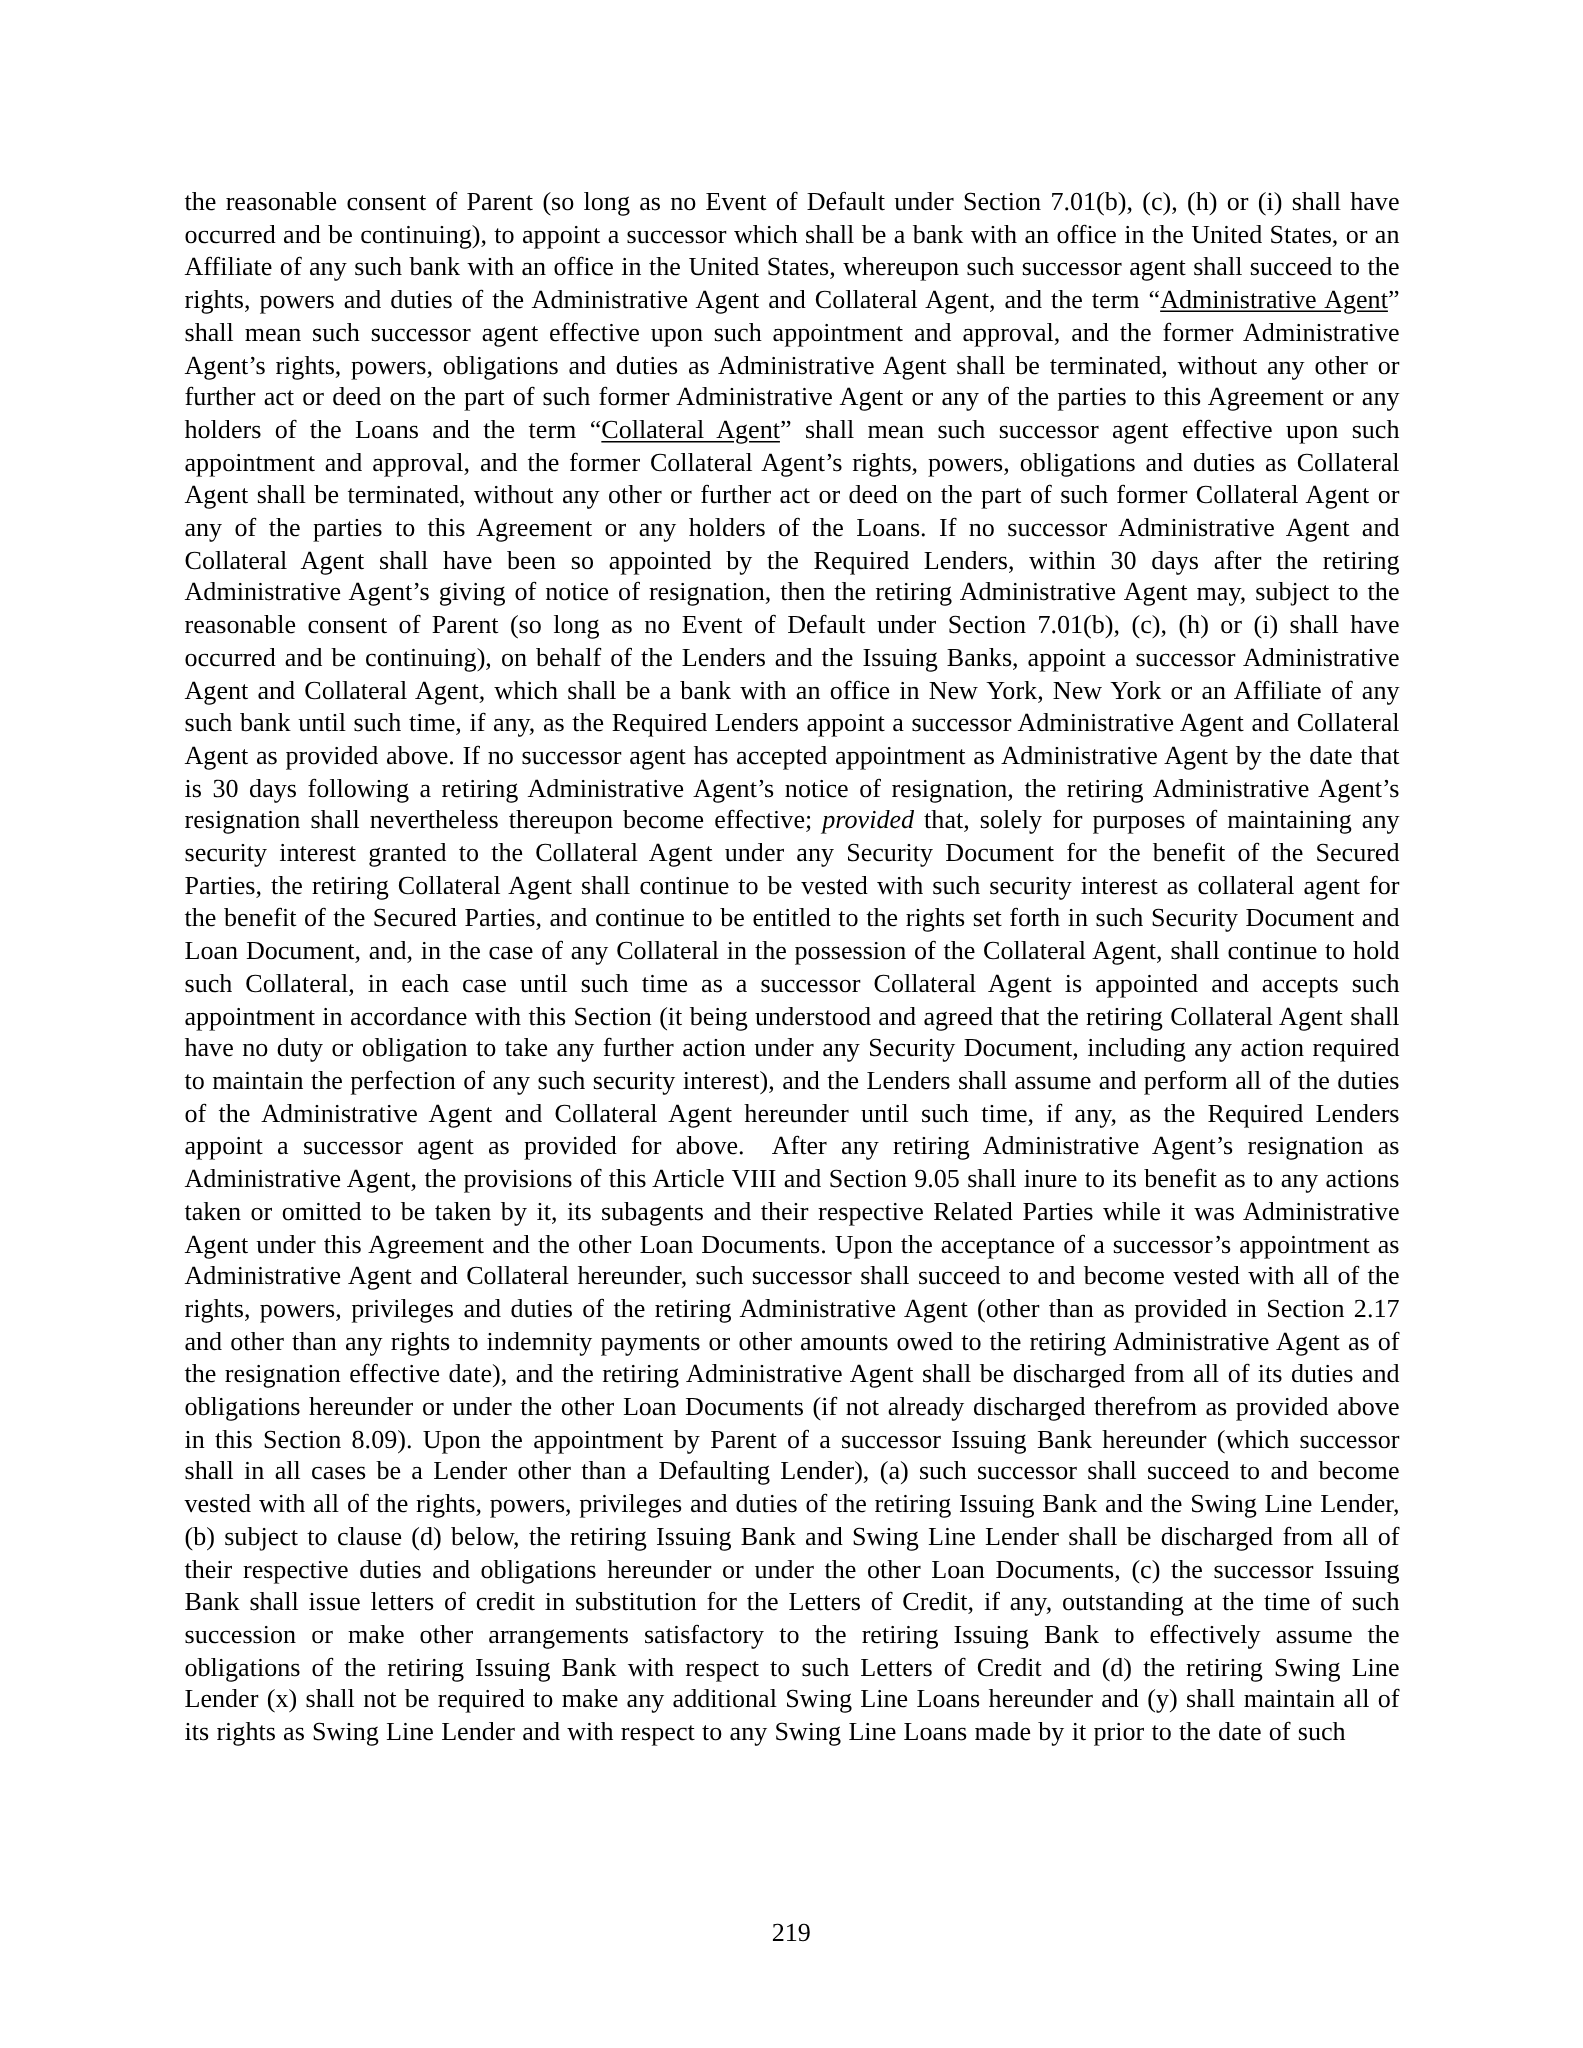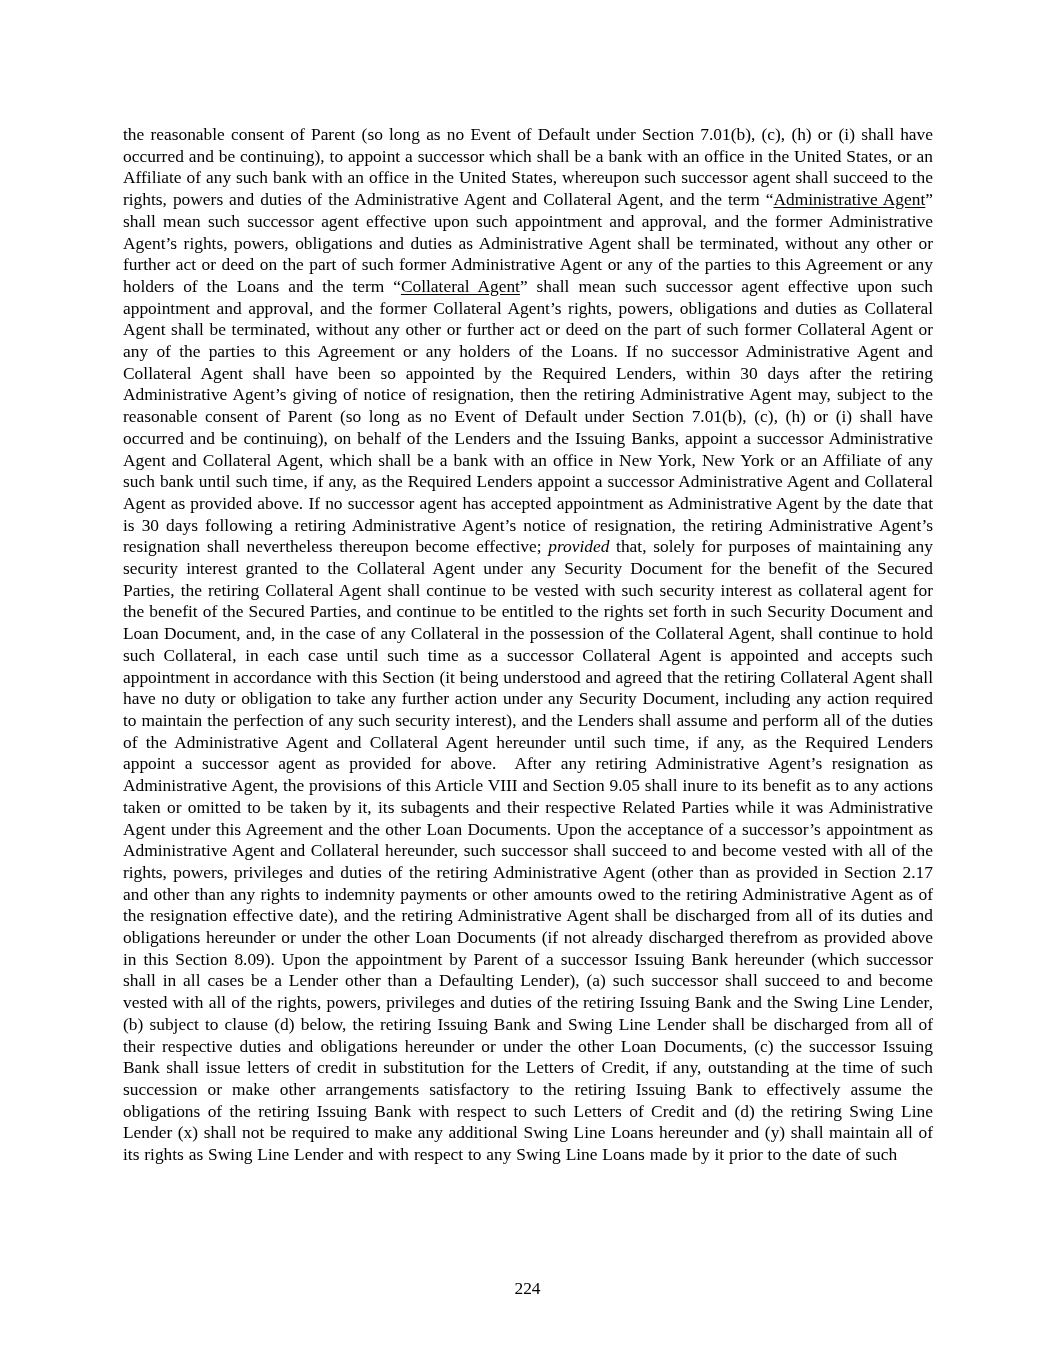--- a/index.html
+++ b/index.html
@@ -47,14 +47,14 @@
     text-align: center;
     font-size: 17.4px;
     line-height: 21.7px;
   }
 </style>
 </head>
 <body>
 
 <div class="page">
   <div class="text-block"><span>the reasonable consent of Parent (so long as no Event of Default under Section 7.01(b), (c), (h) or (i) shall have occurred and be continuing), to appoint a successor which shall be a bank with an office in the United States, or an Affiliate of any such bank with an office in the United States, whereupon such successor agent shall succeed to the rights, powers and duties of the Administrative Agent and Collateral Agent, and the term “</span><span class="seg-underline">Administrative Agent</span><span>” shall mean such successor agent effective upon such appointment and approval, and the former Administrative Agent’s rights, powers, obligations and duties as Administrative Agent shall be terminated, without any other or further act or deed on the part of such former Administrative Agent or any of the parties to this Agreement or any holders of the Loans and the term “</span><span class="seg-underline">Collateral Agent</span><span>” shall mean such successor agent effective upon such appointment and approval, and the former Collateral Agent’s rights, powers, obligations and duties as Collateral Agent shall be terminated, without any other or further act or deed on the part of such former Collateral Agent or any of the parties to this Agreement or any holders of the Loans. If no successor Administrative Agent and Collateral Agent shall have been so appointed by the Required Lenders, within 30 days after the retiring Administrative Agent’s giving of notice of resignation, then the retiring Administrative Agent may, subject to the reasonable consent of Parent (so long as no Event of Default under Section 7.01(b), (c), (h) or (i) shall have occurred and be continuing), on behalf of the Lenders and the Issuing Banks, appoint a successor Administrative Agent and Collateral Agent, which shall be a bank with an office in New York, New York or an Affiliate of any such bank until such time, if any, as the Required Lenders appoint a successor Administrative Agent and Collateral Agent as provided above. If no successor agent has accepted appointment as Administrative Agent by the date that is 30 days following a retiring Administrative Agent’s notice of resignation, the retiring Administrative Agent’s resignation shall nevertheless thereupon become effective; </span><span class="seg-italic">provided</span><span> that, solely for purposes of maintaining any security interest granted to the Collateral Agent under any Security Document for the benefit of the Secured Parties, the retiring Collateral Agent shall continue to be vested with such security interest as collateral agent for the benefit of the Secured Parties, and continue to be entitled to the rights set forth in such Security Document and Loan Document, and, in the case of any Collateral in the possession of the Collateral Agent, shall continue to hold such Collateral, in each case until such time as a successor Collateral Agent is appointed and accepts such appointment in accordance with this Section (it being understood and agreed that the retiring Collateral Agent shall have no duty or obligation to take any further action under any Security Document, including any action required to maintain the perfection of any such security interest), and the Lenders shall assume and perform all of the duties of the Administrative Agent and Collateral Agent hereunder until such time, if any, as the Required Lenders appoint a successor agent as provided for above.&nbsp; After any retiring Administrative Agent’s resignation as Administrative Agent, the provisions of this Article VIII and Section 9.05 shall inure to its benefit as to any actions taken or omitted to be taken by it, its subagents and their respective Related Parties while it was Administrative Agent under this Agreement and the other Loan Documents. Upon the acceptance of a successor’s appointment as Administrative Agent and Collateral hereunder, such successor shall succeed to and become vested with all of the rights, powers, privileges and duties of the retiring Administrative Agent (other than as provided in Section 2.17 and other than any rights to indemnity payments or other amounts owed to the retiring Administrative Agent as of the resignation effective date), and the retiring Administrative Agent shall be discharged from all of its duties and obligations hereunder or under the other Loan Documents (if not already discharged therefrom as provided above in this Section 8.09). Upon the appointment by Parent of a successor Issuing Bank hereunder (which successor shall in all cases be a Lender other than a Defaulting Lender), (a) such successor shall succeed to and become vested with all of the rights, powers, privileges and duties of the retiring Issuing Bank and the Swing Line Lender, (b) subject to clause (d) below, the retiring Issuing Bank and Swing Line Lender shall be discharged from all of their respective duties and obligations hereunder or under the other Loan Documents, (c) the successor Issuing Bank shall issue letters of credit in substitution for the Letters of Credit, if any, outstanding at the time of such succession or make other arrangements satisfactory to the retiring Issuing Bank to effectively assume the obligations of the retiring Issuing Bank with respect to such Letters of Credit and (d) the retiring Swing Line Lender (x) shall not be required to make any additional Swing Line Loans hereunder and (y) shall maintain all of its rights as Swing Line Lender and with respect to any Swing Line Loans made by it prior to the date of such</span></div>
-  <div class="page-number">224</div>
+  <div class="page-number">219</div>
 </div>
 
 </body></html>

